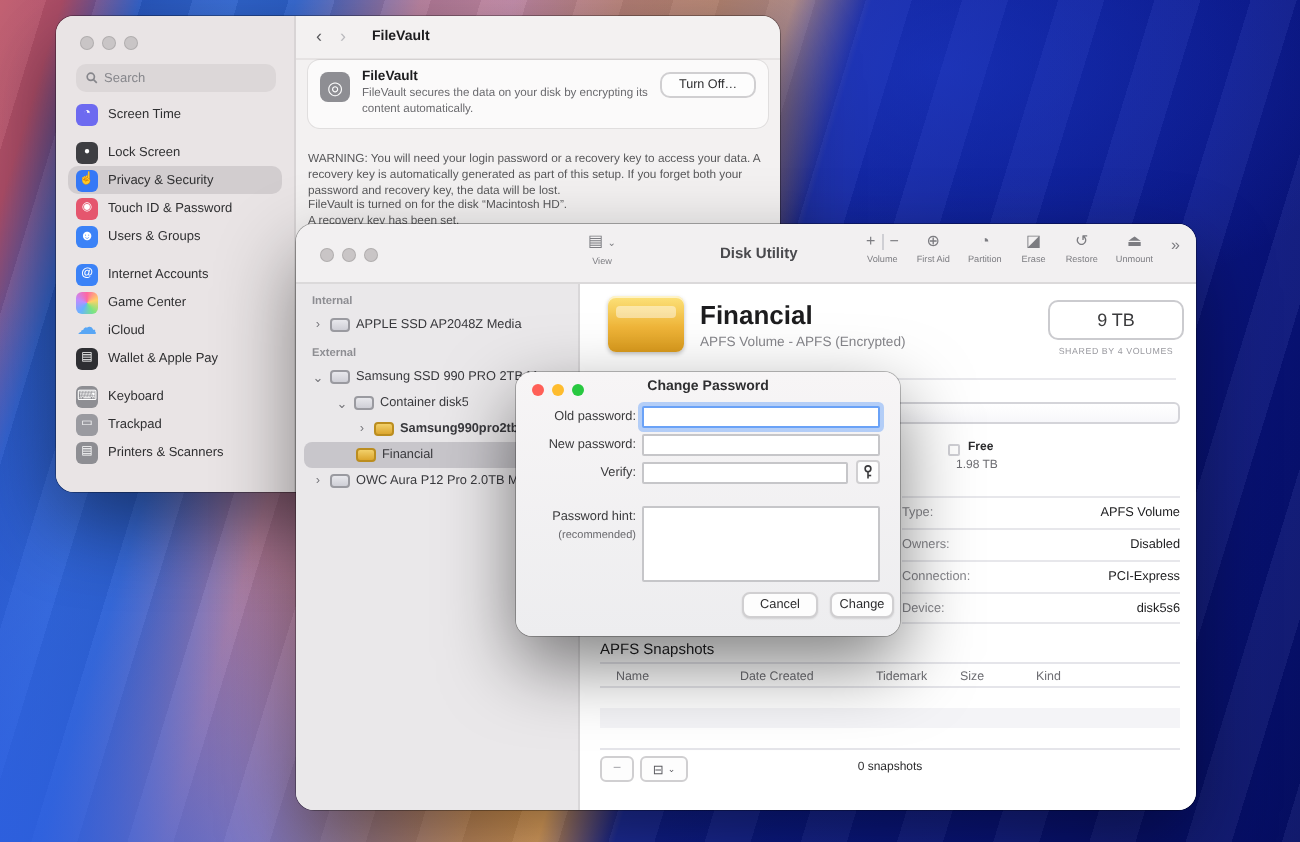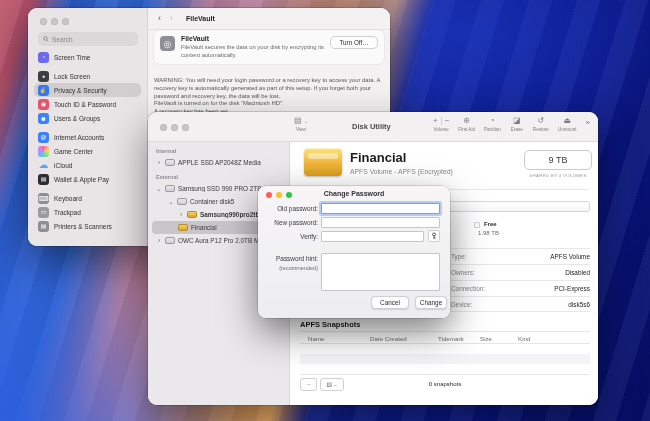--- a/index.html
+++ b/index.html
@@ -51,21 +51,21 @@
   .fv-desc{position:absolute;left:27px;top:14px;width:146px;font-size:5.8px;line-height:1.35;color:#6a6a6e;}
   .btn{background:#fdfdfd;border:1px solid #d0cfd1;border-radius:5px;color:#2c2c2e;display:flex;align-items:center;justify-content:center;}
   .fv-btn{position:absolute;right:6px;top:6px;width:48px;height:13px;font-size:6.3px;}
   .ws-warning{position:absolute;left:6px;top:62px;width:232px;font-size:5.9px;line-height:1.4;color:#58585a;}
   .ws-status1{position:absolute;left:6px;top:86px;width:232px;font-size:5.9px;color:#58585a;}
   .ws-status2{position:absolute;left:6px;top:94px;width:232px;font-size:5.9px;color:#58585a;}
 
   
   .du{left:148px;top:112px;width:450px;height:293px;background:#fff;}
   .du-toolbar{position:absolute;left:0;right:0;top:0;height:30px;background:#f2f0f1;border-bottom:1px solid #dbd9da;border-radius:9px 9px 0 0;}
-  .du-title{position:absolute;left:176px;top:10px;font-size:7.5px;font-weight:bold;color:#4a4a4e;padding-left:28px;}
+  .du-title{position:absolute;left:184px;top:10px;font-size:7.5px;font-weight:bold;color:#4a4a4e;padding-left:28px;}
   .tb-view{position:absolute;left:146px;top:4px;display:flex;flex-direction:column;align-items:center;color:#7c7c81;}
   .tb-ic{font-size:8px;line-height:10px;}
   .tb-lb{font-size:4.6px;margin-top:1px;}
   .tb-right{position:absolute;right:8px;top:4px;display:flex;gap:9px;align-items:flex-start;color:#7c7c81;}
   .tb-btn{display:flex;flex-direction:column;align-items:center;min-width:14px;}
   .tb-vol{display:flex;flex-direction:column;align-items:center;}
   .tb-vol-ics{display:flex;align-items:center;gap:3px;font-size:8px;line-height:10px;}
   .tb-sep{width:1px;height:8px;background:#cfcfd4;}
   .tb-more{font-size:8px;margin-top:2px;}
   .du-side{position:absolute;left:0;top:30px;bottom:0;width:142px;background:#eae8ea;border-right:1px solid #d9d7d9;border-radius:0 0 0 9px;padding-top:4px;}
@@ -90,21 +90,21 @@
   .hdiv{position:absolute;left:10px;right:10px;top:47px;height:1px;background:#e8e8ec;}
   .ubar{position:absolute;left:10px;top:59px;width:290px;height:11px;border:1px solid #d4d4d9;border-radius:3px;background:linear-gradient(#ffffff,#f7f7fa);}
   .leg-sq{position:absolute;left:184px;top:80px;width:6px;height:6px;border:1px solid #d0d0d5;border-radius:1px;background:#fff;}
   .leg-lbl{position:absolute;left:194px;top:79px;font-size:6px;font-weight:bold;color:#2c2c2e;}
   .leg-val{position:absolute;left:188px;top:88px;font-size:6px;color:#6e6e73;}
   .details{position:absolute;left:161px;top:106px;width:139px;}
   .d-row{display:flex;justify-content:space-between;align-items:center;height:16px;border-top:1px solid #e7e7eb;font-size:6.4px;}
   .d-row:last-child{border-bottom:1px solid #e7e7eb;}
   .d-lbl{color:#86868b;}
   .d-val{color:#1d1d1f;}
-  .snap-title{position:absolute;left:10px;top:178px;font-size:7.5px;font-weight:bold;color:#1d1d1f;}
+  .snap-title{position:absolute;left:10px;top:178px;font-size:7.5px;font-weight:normal;color:#1d1d1f;}
   .snap-table{position:absolute;left:10px;top:189px;width:290px;border-top:1px solid #e5e5ea;border-bottom:1px solid #e5e5ea;}
   .snap-head{position:relative;height:12px;border-bottom:1px solid #e5e5ea;font-size:6.2px;color:#6e6e73;}
   .snap-head span{position:absolute;top:3px;}
   .sc0{left:8px}.sc1{left:70px}.sc2{left:138px}.sc3{left:180px}.sc4{left:218px}
   .snap-row{height:10px;}
   .snap-row.alt{background:#f4f4f7;}
   .snap-minus{position:absolute;left:10px;top:236px;width:17px;height:13px;font-size:7px;color:#a5a5aa;border-radius:3px;}
   .snap-drop{position:absolute;left:30px;top:236px;width:24px;height:13px;font-size:6.5px;color:#5b5b60;gap:2px;border-radius:3px;}
   .snap-count{position:absolute;left:10px;top:239px;width:290px;text-align:center;font-size:6px;color:#2c2c2e;}
 

